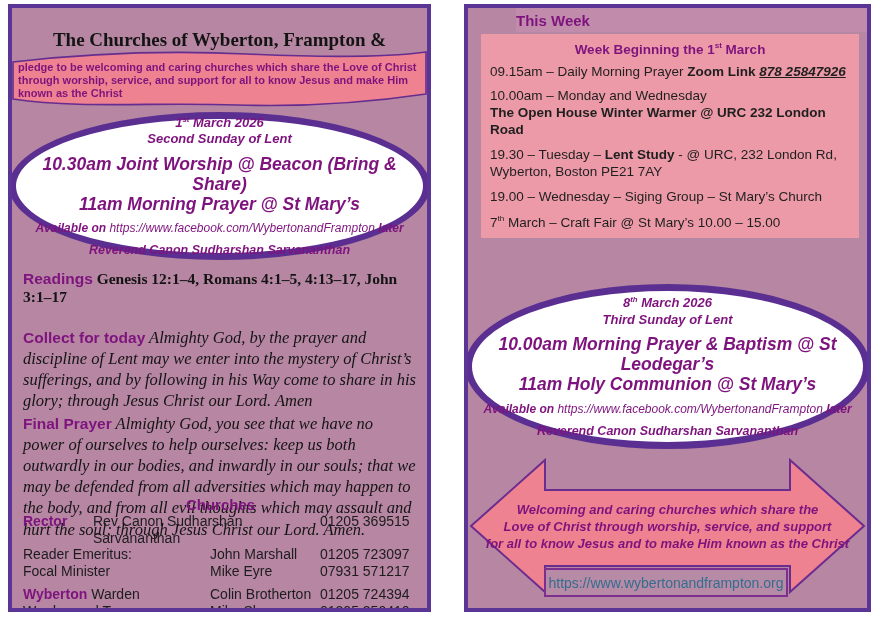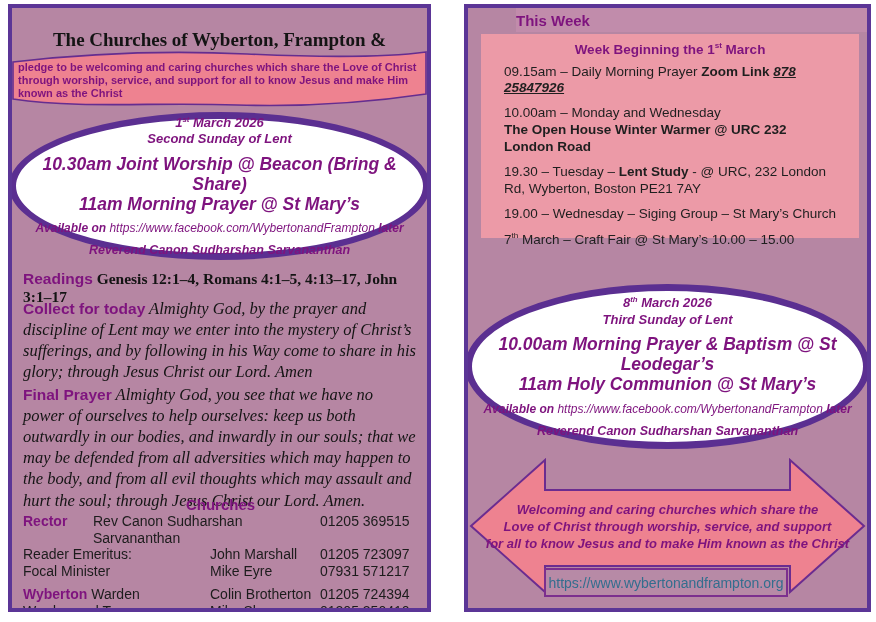--- a/index.html
+++ b/index.html
@@ -33,40 +33,40 @@
   .ov-avail b { font-weight:bold; }
   .ov-avail a { color:#7e137e; text-decoration:none; }
   .ov-rev   { font-size:12.5px; font-weight:bold; font-style:italic; margin-top:8px; }
   .mt6 { margin-top:6px; }
 
   .sec { position:absolute; left:11px; right:9px; }
   .sec-label { font-weight:bold; font-size:15.5px; color:#7e137e; }
   .sec-readings { top:262px; font-family:"Liberation Serif", serif; font-weight:bold;
                   font-size:15.5px; color:#141414; }
   .sec-body { font-family:"Liberation Serif", serif; font-style:italic; font-size:16.5px;
-              line-height:1.28; color:#141414; }
+              line-height:1.28; color:#141414;margin-top:29px; }
   .sec-collect { top:290px; }
   .sec-final   { top:376px; }
 
   .sec-contacts { top:488px; font-size:14px; color:#1c1c1c; }
   .contacts-title { text-align:center; font-weight:bold; font-size:15px; color:#7e137e; }
   .c-row { display:flex; line-height:1.18; }
   .c-role  { width:187px; }
   .c-name  { width:110px; }
   .c-phone { flex:1; }
   .c-row.rector .c-role { width:70px; }
   .c-row.rector .c-name { width:227px; }
   .c-bold { font-weight:bold; color:#7e137e; }
   .c-gap { height:7px; }
 
   
   .tw-band { position:absolute; left:0; top:0; width:100%; height:24px; background:#c18cab;
              text-align:left; font-weight:bold; font-size:15px; color:#7e137e; padding-top:4px;margin-left:48px; }
   .pink-box { position:absolute; left:13px; right:8px; top:26px; height:204px;
-              background:#ec9aa7; padding:7px 23px; font-size:13.5px; color:#1f1f1f; }
+              background:#ec9aa7; padding:7px 9px; font-size:13.5px; color:#1f1f1f; }
   .wb-heading { text-align:center; font-weight:bold; font-size:13.5px; color:#7e137e;
                 margin-bottom:7px; }
   .event { margin-bottom:8px; line-height:1.25; }
   .event b { font-weight:bold; }
   .zoom-id { font-weight:bold; font-style:italic; text-decoration:underline; color:#1f1f1f; }
 
   .arrow-zone { position:absolute; left:0; top:450px; width:399px; height:142px; }
   .arrow-zone svg { position:absolute; inset:0; }
   .arrow-text { position:absolute; left:0; right:0; top:44px; text-align:center;
                 font-weight:bold; font-style:italic; font-size:13px; line-height:1.3;

